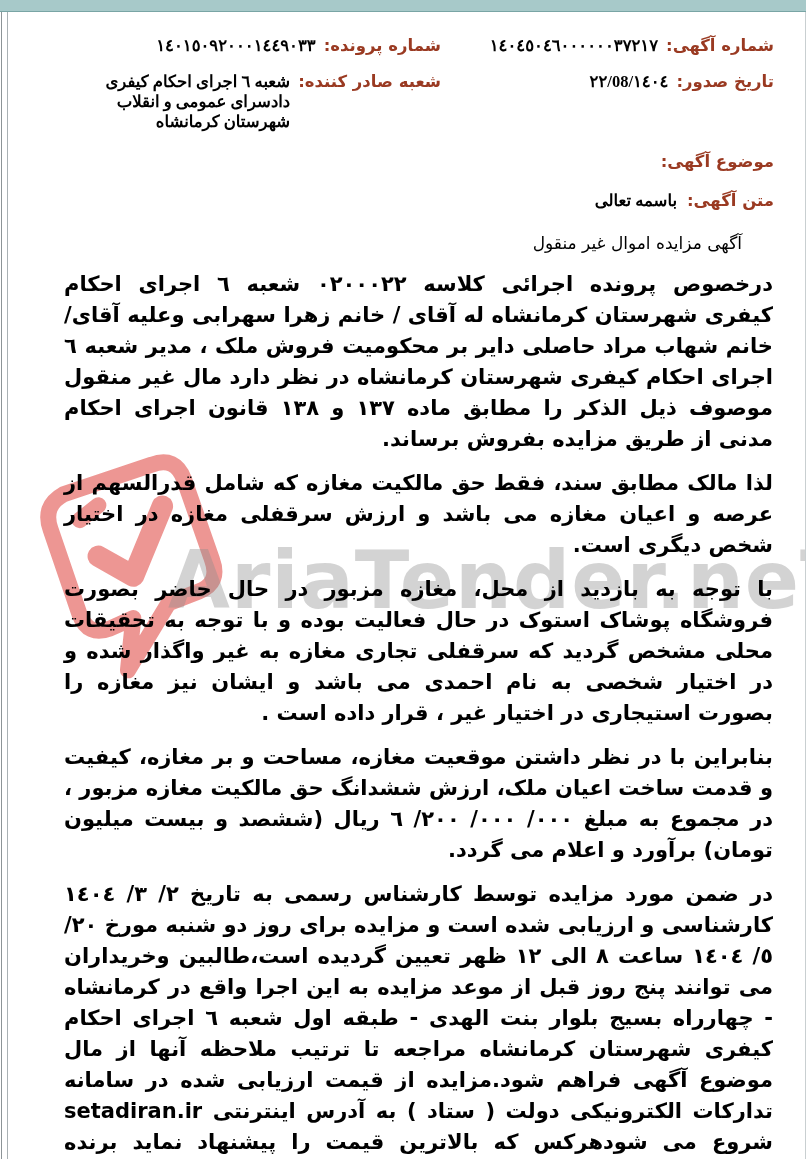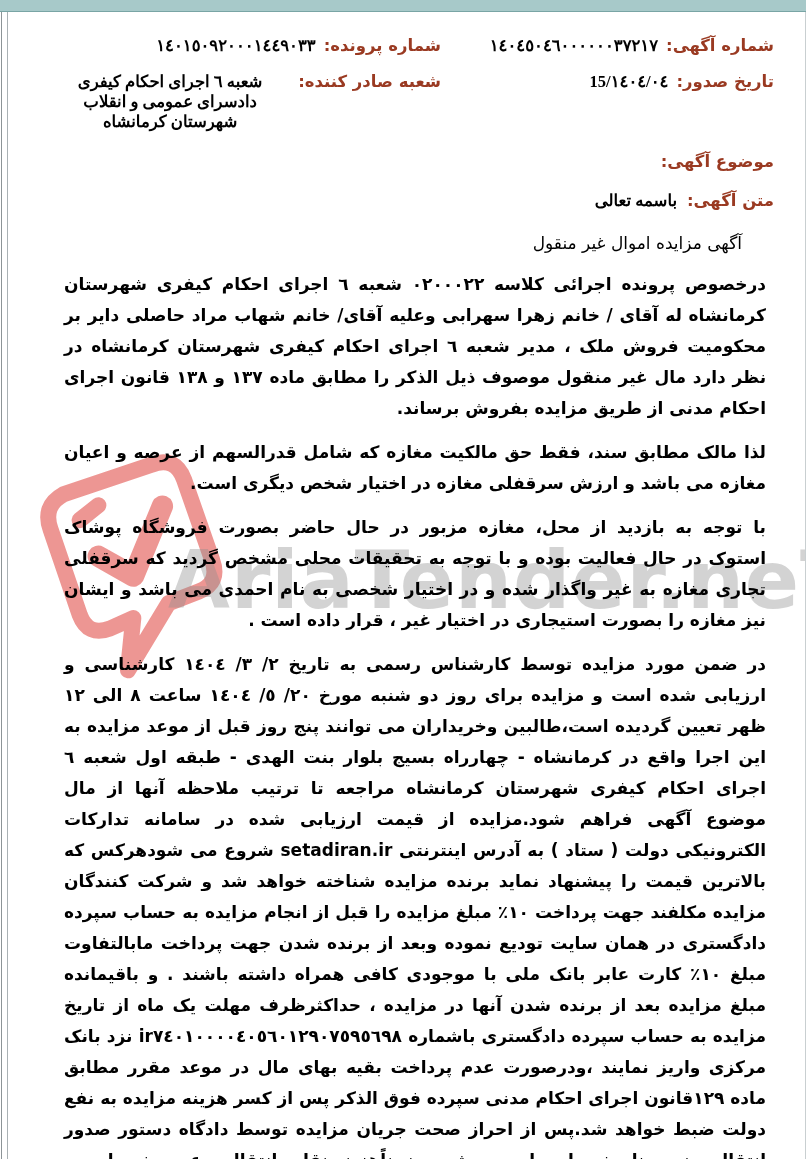--- a/index.html
+++ b/index.html
@@ -42,35 +42,35 @@
   }
   .hgrid{
     display:grid;grid-template-columns:46% 54%;
     row-gap:16px;
     padding:24px 30px 0 40px;
     font-size:16.5px;font-weight:bold;
   }
   .hfield{display:flex;gap:8px;align-items:flex-start;}
   .lbl{color:#9a3a22;white-space:nowrap;}
   .val{color:#000000;font-family:Liberation Serif, serif;}
-  .branch-val{max-width:256px;text-align:center;}
+  .branch-val{max-width:256px;text-align:right;}
 
   .srow{
     display:flex;gap:10px;align-items:flex-start;
     padding:20px 30px 0 40px;
     font-size:16.5px;font-weight:bold;
   }
   .doc-title{
     padding:22px 62px 0 0;
     font-size:17px;font-weight:normal;
   }
   .paras{padding:16px 30px 0 54px;}
   .paras p{
-    margin:0 8px 13px 0;
-    font-size:17px;font-weight:bold;
+    margin:0 1px 13px 0;
+    font-size:21px;font-weight:bold;
     line-height:31px;
     text-align:justify;
   }
 </style>
 </head>
 <body>
 
 <div class="topbar"></div>
 <div class="left-line-outer"></div>
 <div class="left-line-inner"></div>
@@ -91,21 +91,21 @@
     <div class="hfield">
       <span class="lbl">شماره آگهی:</span>
       <span class="val">١٤٠٤٥٠٤٦٠٠٠٠٠٠٣٧٢١٧</span>
     </div>
     <div class="hfield">
       <span class="lbl">شماره پرونده:</span>
       <span class="val">١٤٠١٥٠٩٢٠٠٠١٤٤٩٠٣٣</span>
     </div>
     <div class="hfield">
       <span class="lbl">تاریخ صدور:</span>
-      <span class="val">١٤٠٤/٠٤/15</span>
+      <span class="val">١٤٠٤/08/٢٢</span>
     </div>
     <div class="hfield">
       <span class="lbl">شعبه صادر کننده:</span>
       <span class="val branch-val">شعبه ٦ اجرای احکام کیفری دادسرای عمومی و انقلاب شهرستان کرمانشاه</span>
     </div>
   </div>
 
   <div class="srow">
     <span class="lbl">موضوع آگهی:</span>
   </div>
@@ -114,17 +114,18 @@
     <span class="lbl">متن آگهی:</span>
     <span class="val">باسمه تعالی</span>
   </div>
 
   <div class="doc-title">آگهی مزایده اموال غیر منقول</div>
 
   <div class="paras">
     <p>درخصوص پرونده اجرائی کلاسه ٠٢٠٠٠٢٢ شعبه ٦ اجرای احکام کیفری شهرستان کرمانشاه له آقای / خانم زهرا سهرابی وعلیه آقای/ خانم شهاب مراد حاصلی دایر بر محکومیت فروش ملک ، مدیر شعبه ٦ اجرای احکام کیفری شهرستان کرمانشاه در نظر دارد مال غیر منقول موصوف ذیل الذکر را مطابق ماده ١٣٧ و ١٣٨ قانون اجرای احکام مدنی از طریق مزایده بفروش برساند.</p>
     <p>لذا مالک مطابق سند، فقط حق مالکیت مغازه که شامل قدرالسهم از عرصه و اعیان مغازه می باشد و ارزش سرقفلی مغازه در اختیار شخص دیگری است.</p>
     <p>با توجه به بازدید از محل، مغازه مزبور در حال حاضر بصورت فروشگاه پوشاک استوک در حال فعالیت بوده و با توجه به تحقیقات محلی مشخص گردید که سرقفلی تجاری مغازه به غیر واگذار شده و در اختیار شخصی به نام احمدی می باشد و ایشان نیز مغازه را بصورت استیجاری در اختیار غیر ، قرار داده است .</p>
+    <p>بنابراین با در نظر داشتن موقعیت مغازه، مساحت و بر مغازه، کیفیت و قدمت ساخت اعیان ملک، ارزش ششدانگ حق مالکیت مغازه مزبور ، در مجموع به مبلغ ٠٠٠/ ٠٠٠/ ٢٠٠/ ٦ ریال (ششصد و بیست میلیون تومان) برآورد و اعلام می گردد.</p>
     <p>در ضمن مورد مزایده توسط کارشناس رسمی به تاریخ ٢/ ٣/ ١٤٠٤ کارشناسی و ارزیابی شده است و مزایده برای روز دو شنبه مورخ ٢٠/ ٥/ ١٤٠٤ ساعت ٨ الی ١٢ ظهر تعیین گردیده است،طالبین وخریداران می توانند پنج روز قبل از موعد مزایده به این اجرا واقع در کرمانشاه - چهارراه بسیج بلوار بنت الهدی - طبقه اول شعبه ٦ اجرای احکام کیفری شهرستان کرمانشاه مراجعه تا ترتیب ملاحظه آنها از مال موضوع آگهی فراهم شود.مزایده از قیمت ارزیابی شده در سامانه تدارکات الکترونیکی دولت ( ستاد ) به آدرس اینترنتی setadiran.ir شروع می شودهرکس که بالاترین قیمت را پیشنهاد نماید برنده مزایده شناخته خواهد شد و شرکت کنندگان مزایده مکلفند جهت پرداخت ١٠٪ مبلغ مزایده را قبل از انجام مزایده به حساب سپرده دادگستری در همان سایت تودیع نموده وبعد از برنده شدن جهت پرداخت مابالتفاوت مبلغ ١٠٪ کارت عابر بانک ملی با موجودی کافی همراه داشته باشند . و باقیمانده مبلغ مزایده بعد از برنده شدن آنها در مزایده ، حداکثرظرف مهلت یک ماه از تاریخ مزایده به حساب سپرده دادگستری باشماره ir٧٤٠١٠٠٠٠٤٠٥٦٠١٢٩٠٧٥٩٥٦٩٨ نزد بانک مرکزی واریز نمایند ،ودرصورت عدم پرداخت بقیه بهای مال در موعد مقرر مطابق ماده ١٢٩قانون اجرای احکام مدنی سپرده فوق الذکر پس از کسر هزینه مزایده به نفع دولت ضبط خواهد شد.پس از احراز صحت جریان مزایده توسط دادگاه دستور صدور انتقال سند به نام خریدار صادر می شود .ضمناًهزینه نقل وانتقال برعهده خریدار می باشد.</p>
 
   </div>
 
 </div>
 
 </body></html>

